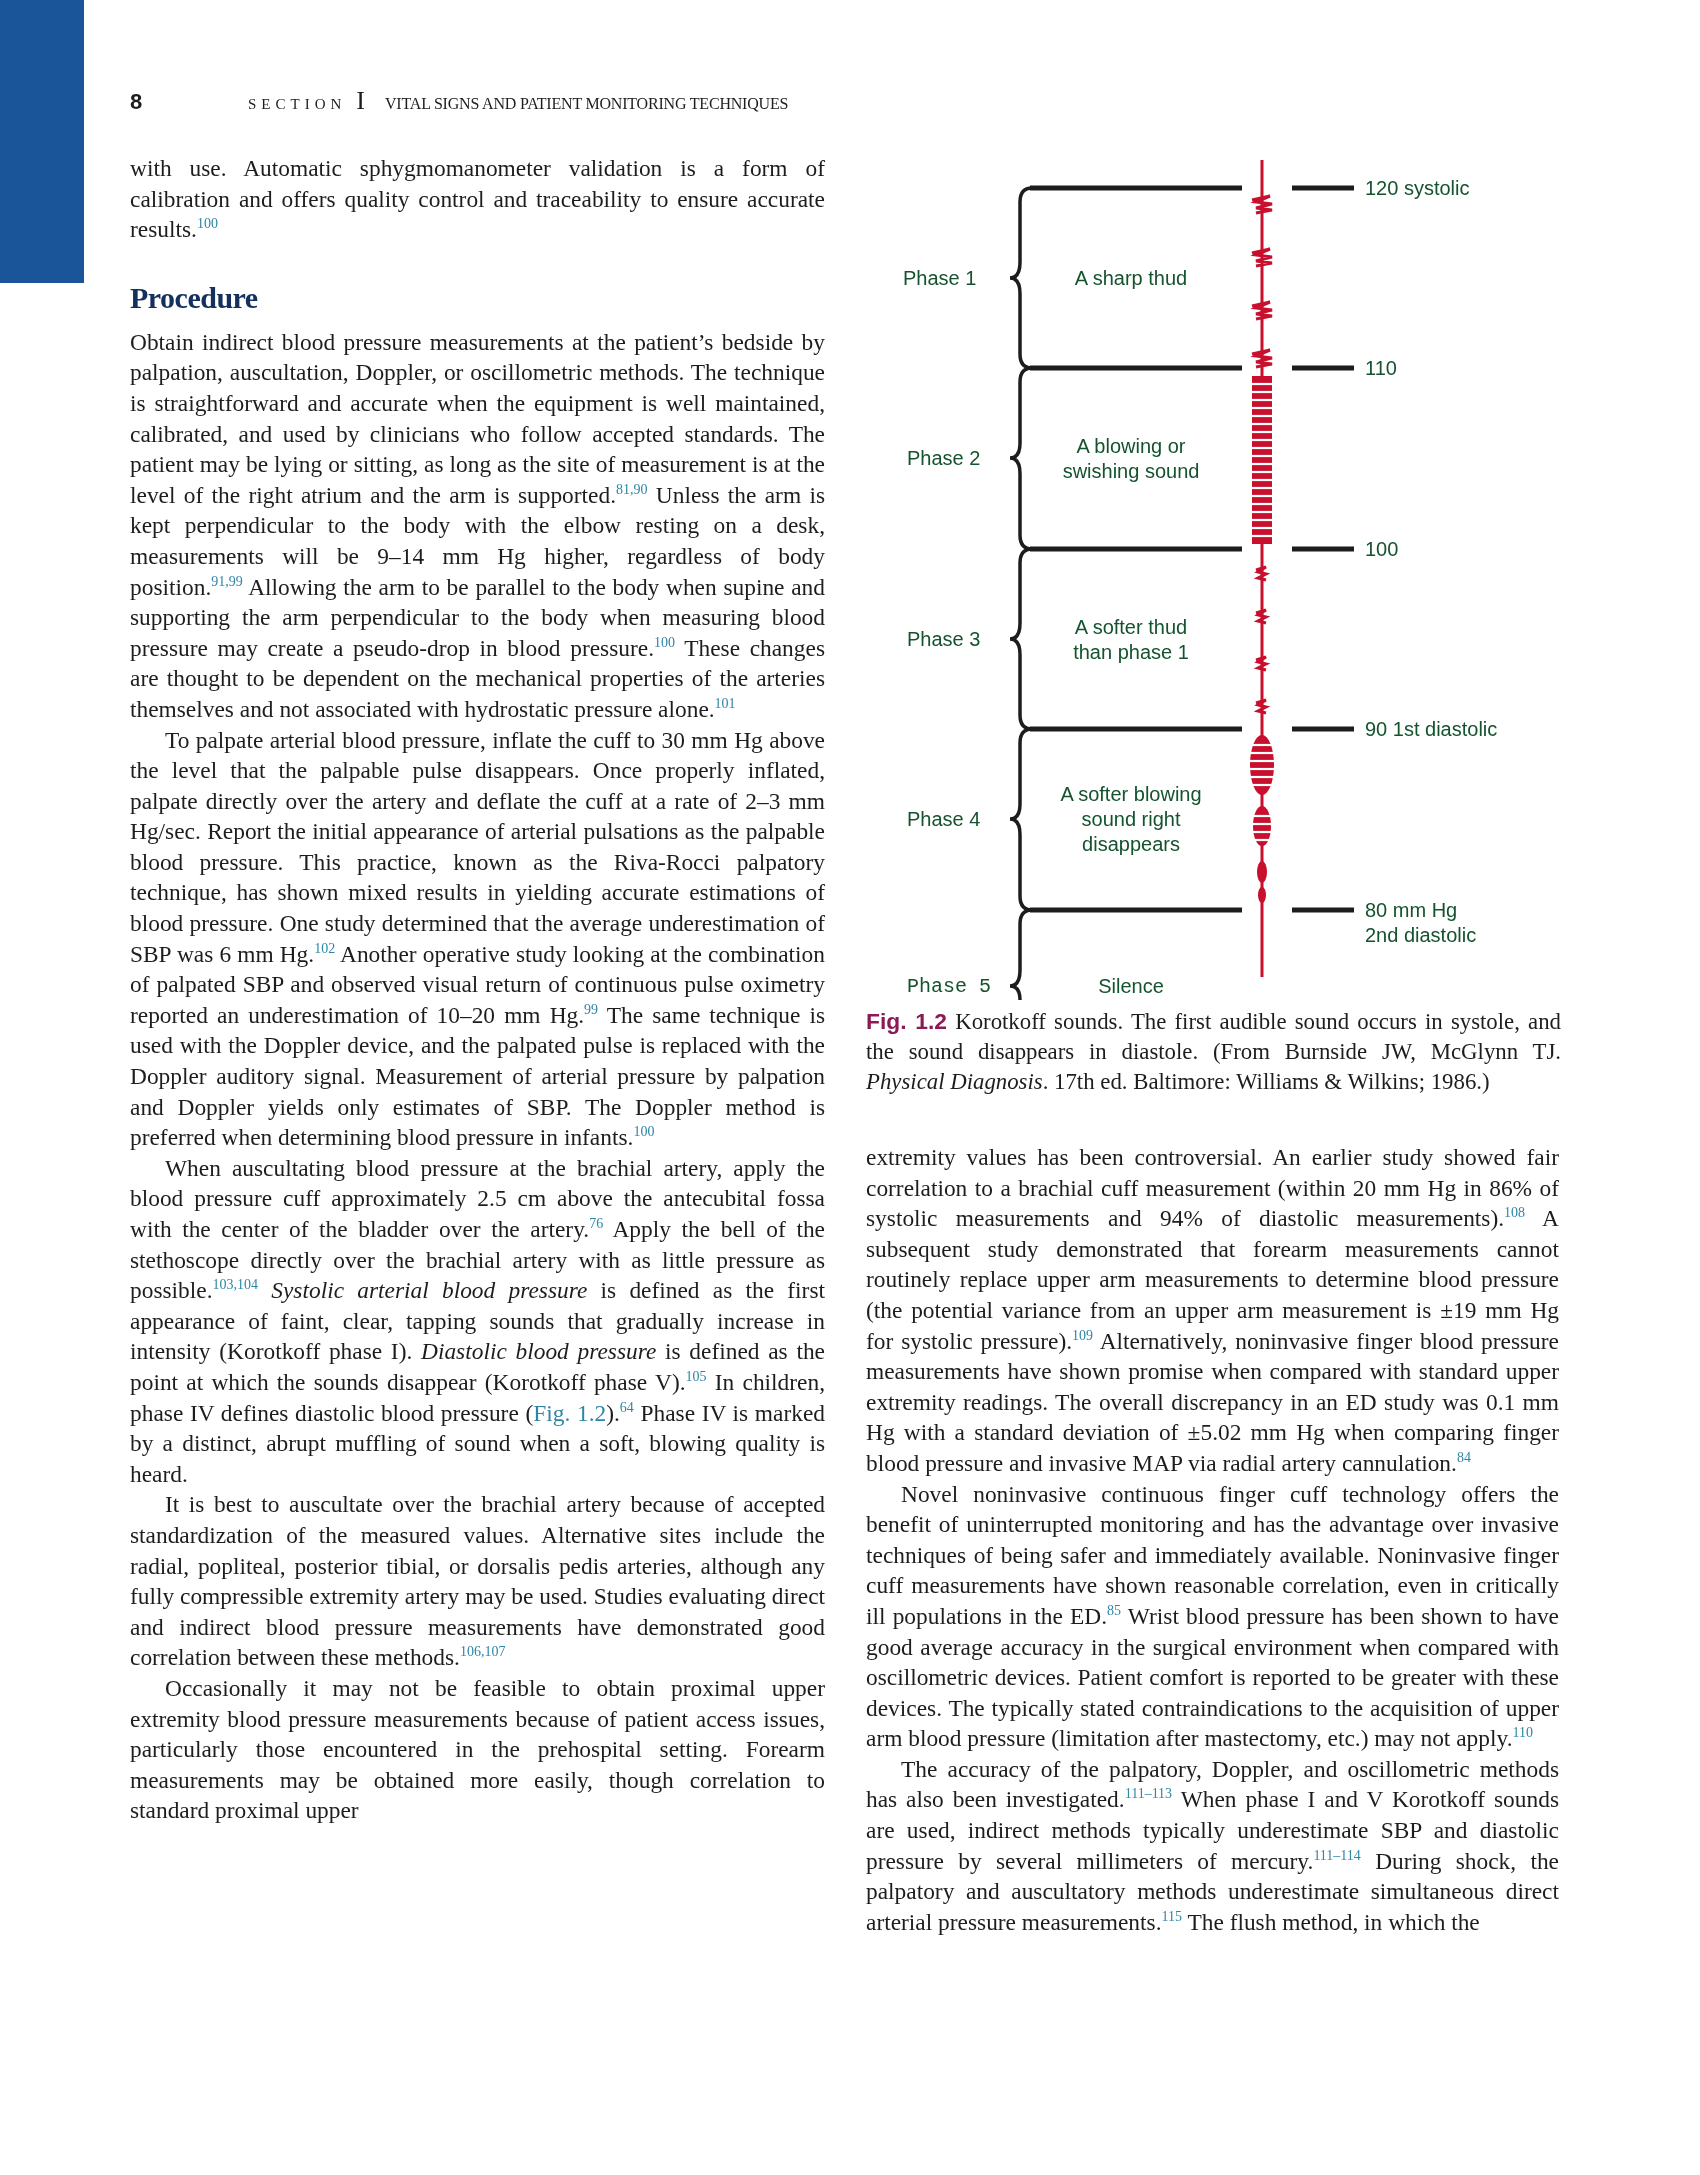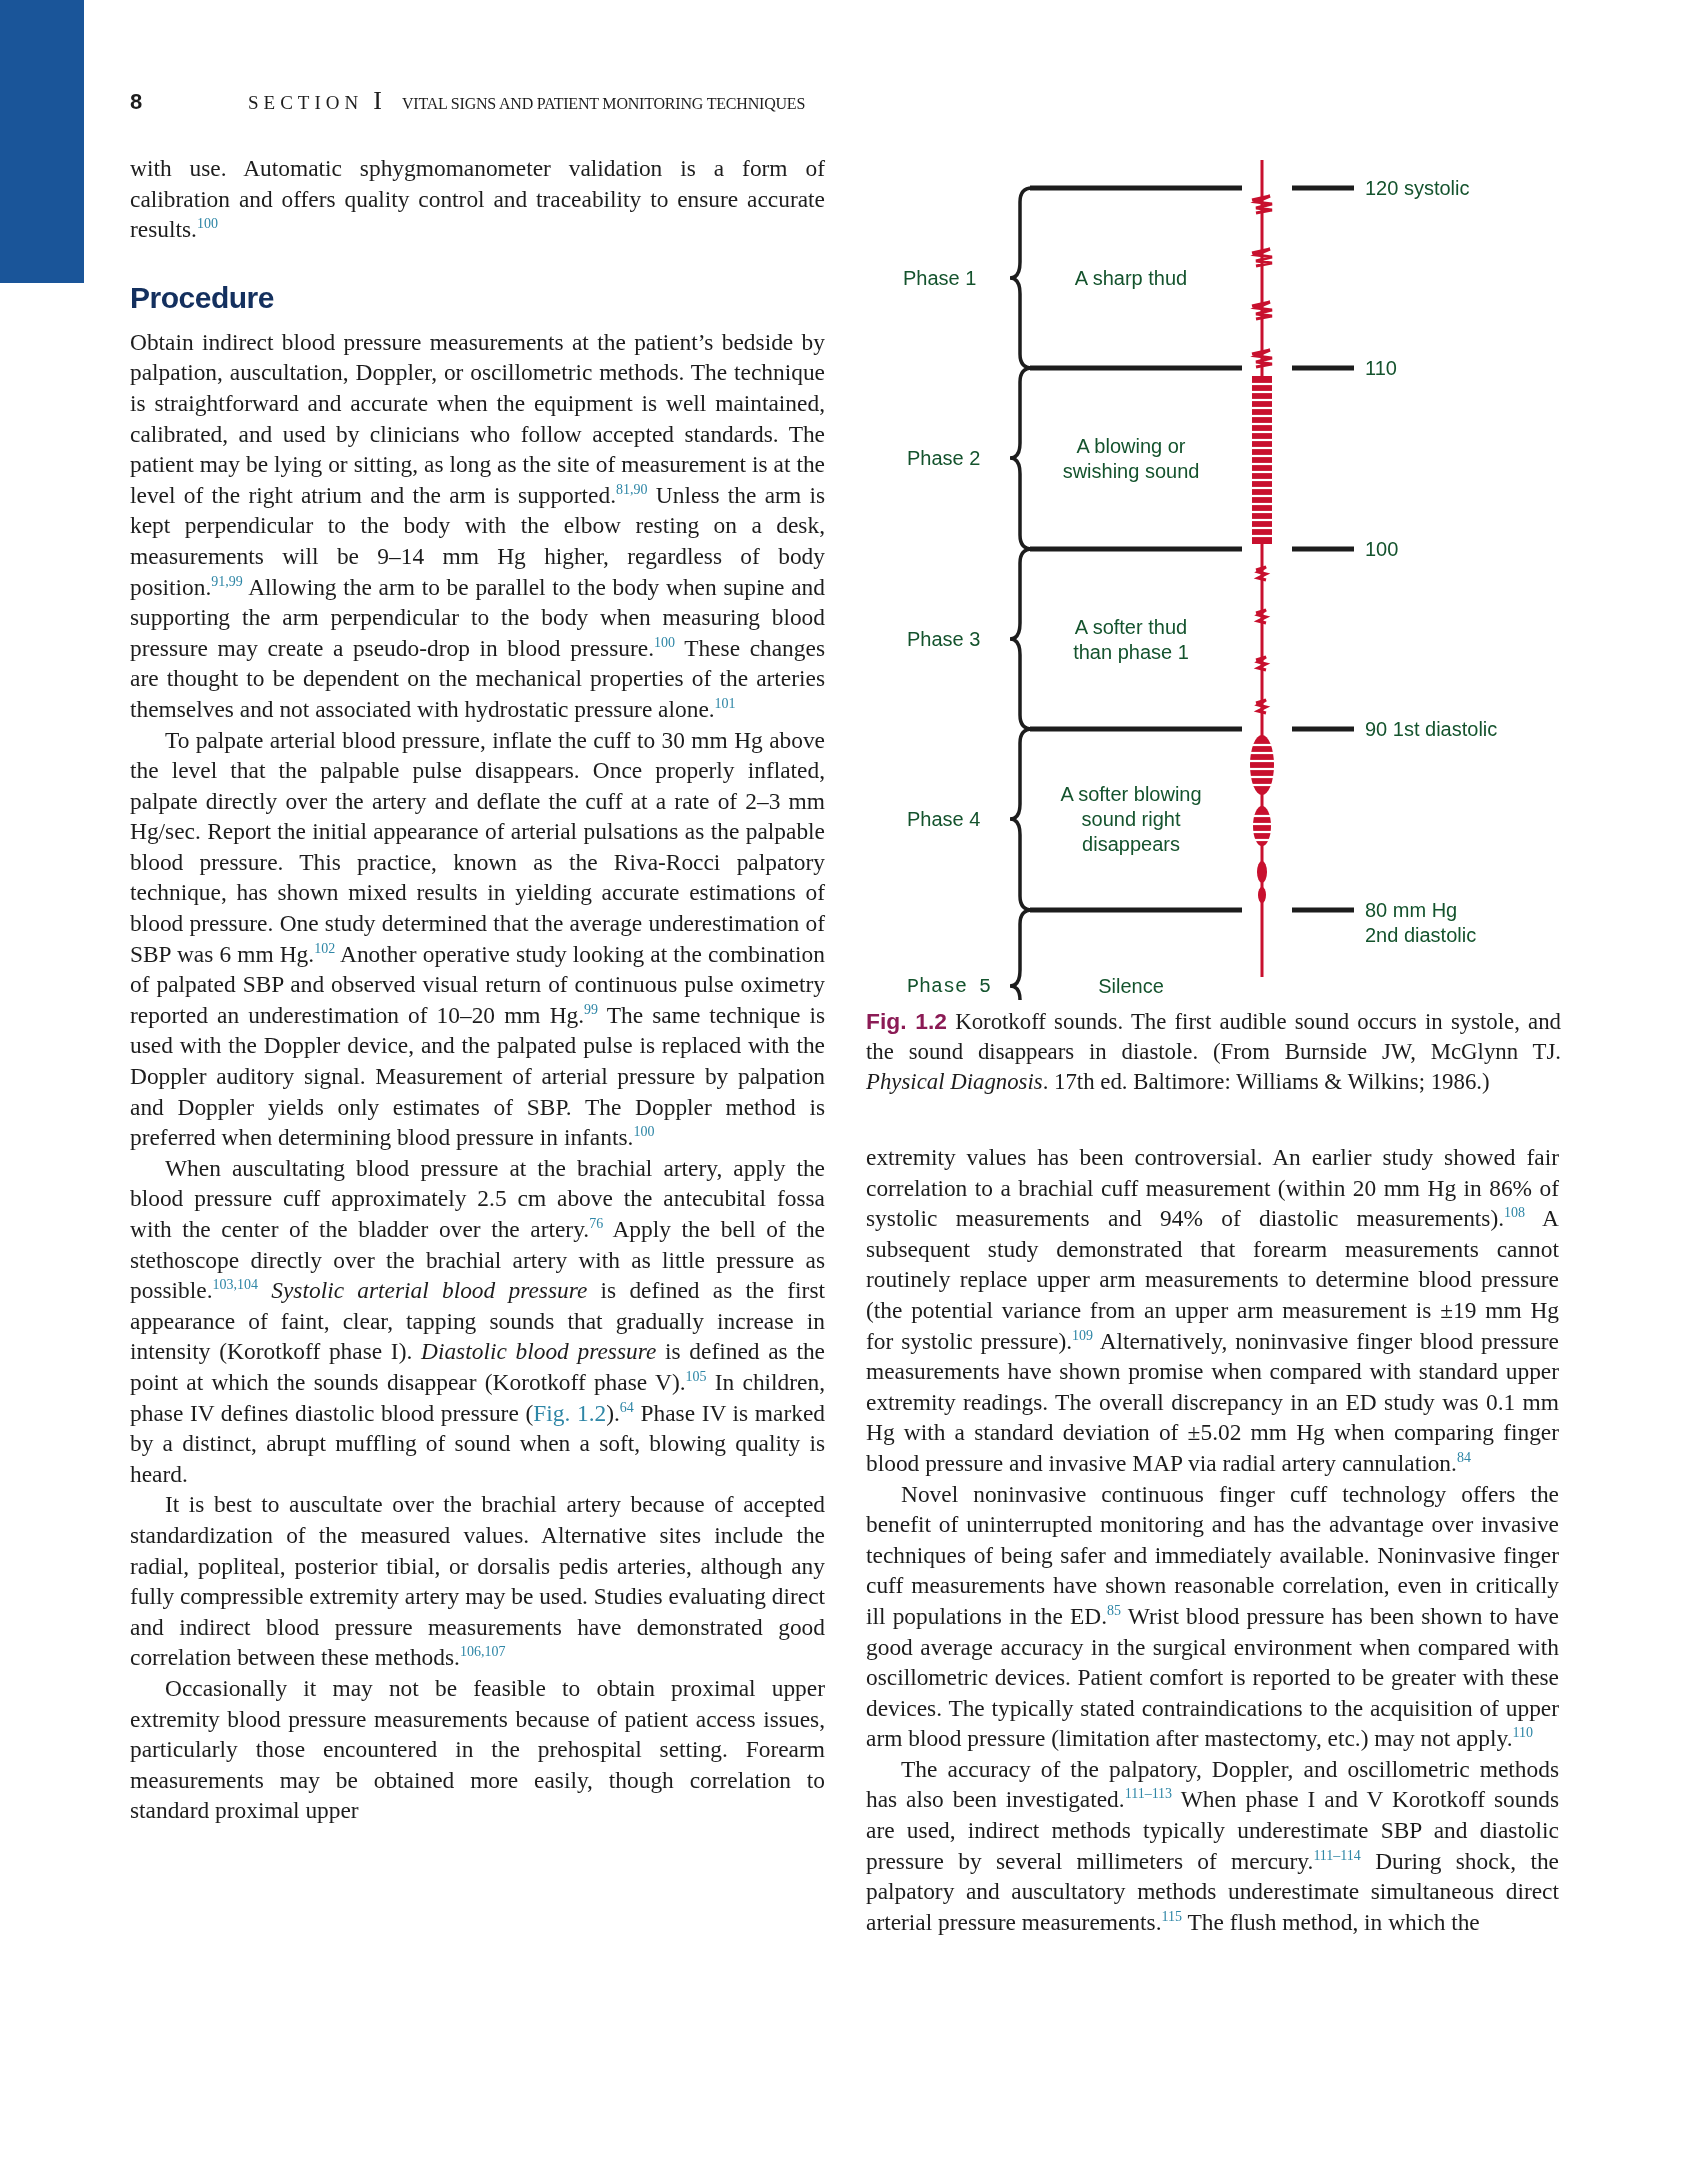--- a/index.html
+++ b/index.html
@@ -2,29 +2,29 @@
 <html><head>
 <meta charset="utf-8">
 <style>
   html, body { margin: 0; padding: 0; background: #ffffff; }
   body { width: 1700px; height: 2175px; position: relative; overflow: hidden;
          font-family: "Liberation Serif", "DejaVu Serif", serif; color: #1d1d1d; }
   .side-bar { position: absolute; left: 0; top: 0; width: 84px; height: 283px; background: #1a5599; }
   .running-head { position: absolute; left: 130px; top: 86px; height: 34px; display: flex; align-items: baseline;
                   font-size: 22px; white-space: nowrap; }
   .page-num { font-family: "Liberation Sans", sans-serif; font-weight: bold; font-size: 22px; width: 118px; }
-  .section-word { letter-spacing: 5px; font-size: 19px; margin-right: 10px; }
+  .section-word { letter-spacing: 5px; font-size: 15px; margin-right: 10px; }
   .section-num { font-size: 26px; margin-right: 20px; }
   .section-title { font-size: 16px; letter-spacing: -0.2px; }
   .col { position: absolute; font-size: 23.4px; line-height: 30.6px; text-align: justify; hyphens: manual; }
   .col-left { left: 130px; top: 153px; width: 695px; }
   .col-right { left: 866px; top: 1142px; width: 693px; }
   .col p { margin: 0; }
   .col p.indent { text-indent: 35px; }
-  .heading { font-family: Liberation Sans, sans-serif; font-weight: bold; color: #14305e;
+  .heading { font-family: Liberation Serif, serif; font-weight: bold; color: #14305e;
              font-size: 30px; line-height: 34px; margin: 36px 0 12px 0; letter-spacing: -0.5px; }
   sup.ref { color: #2e86a6; font-size: 14px; line-height: 0; vertical-align: 9px; }
   .xref { color: #2e86a6; }
   em { font-style: italic; }
 
   .figure { position: absolute; left: 866px; top: 150px; width: 700px; height: 850px; }
   .fig-svg { position: absolute; left: 0; top: 0; }
   .fig-text { position: absolute; font-family: "Liberation Sans", "DejaVu Sans", sans-serif; font-size: 20px;
               line-height: 25px; color: #14532d; white-space: nowrap; }
   .fig-desc { text-align: center; transform: translateX(-50%); }

